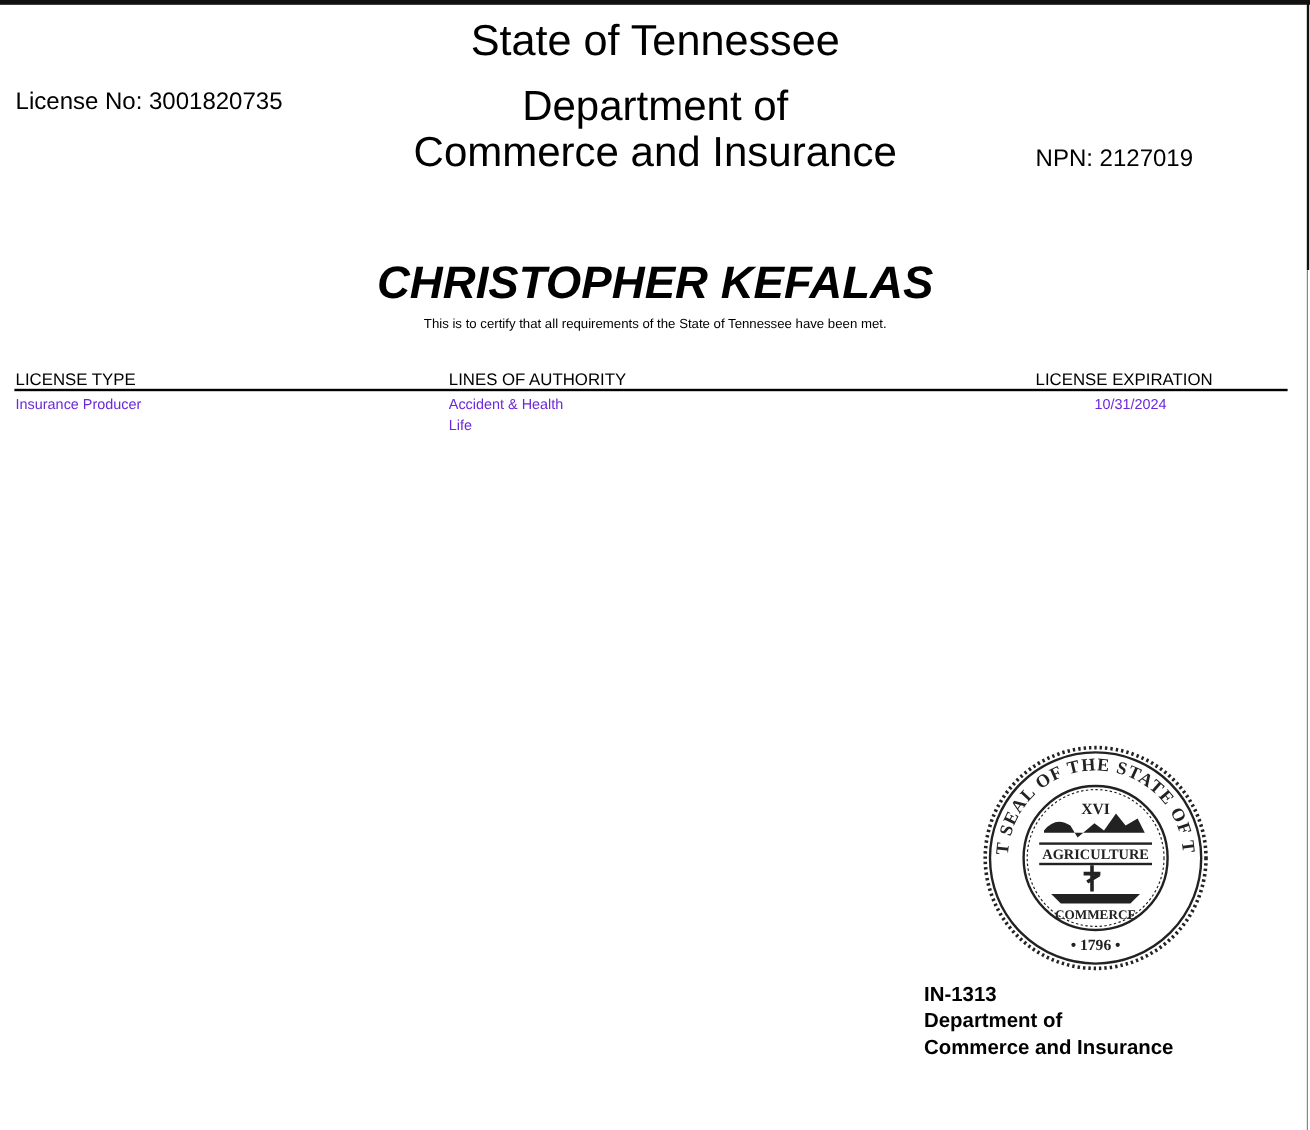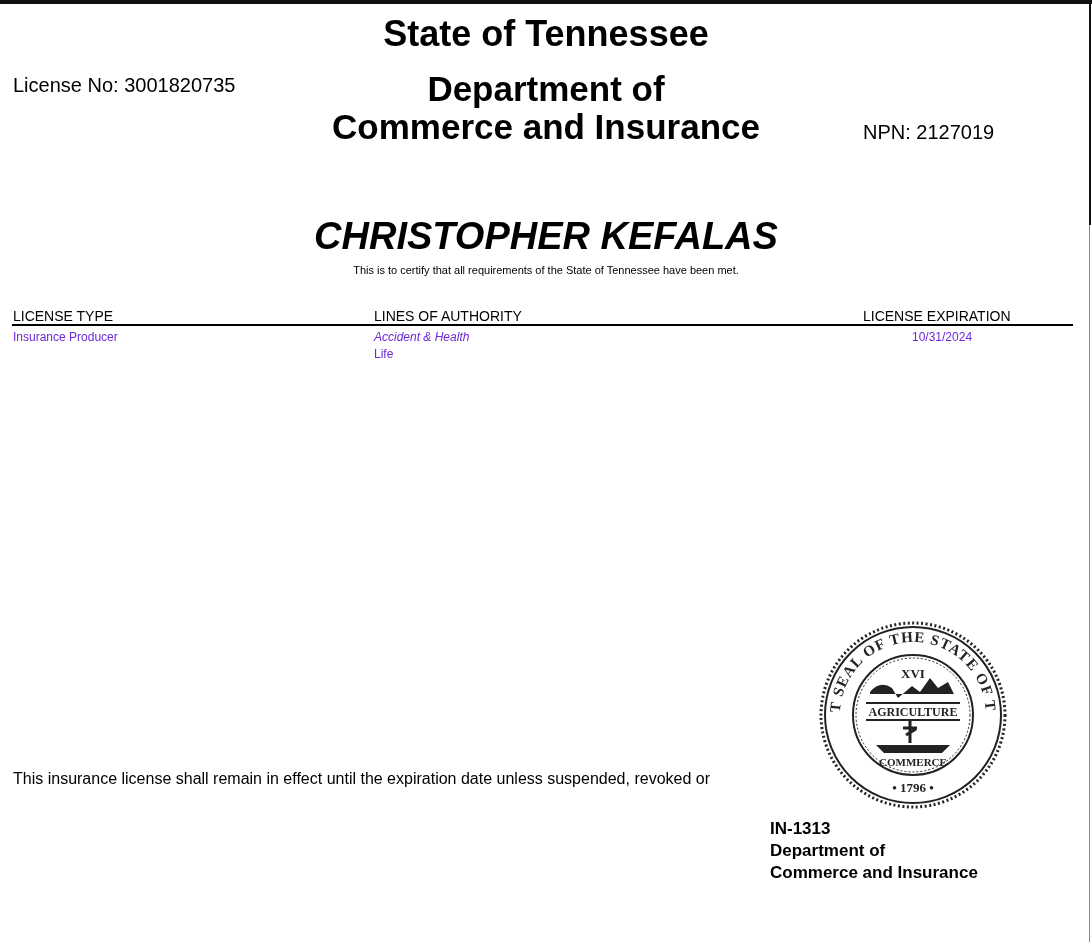--- a/index.html
+++ b/index.html
@@ -8,21 +8,21 @@
     font-family: "Liberation Sans", sans-serif; color: #000;
   }
   .top-border { position: absolute; left: 0; top: 0; width: 1092px; height: 4px; background: #111; }
   .right-border { position: absolute; left: 1089px; top: 0; width: 2px; height: 225px; background: #111; }
   .right-border-lower { position: absolute; left: 1089px; top: 225px; width: 1px; height: 717px; background: #888; }
 
   .abs { position: absolute; white-space: nowrap; }
   .license-no { left: 13px; top: 74px; font-size: 20px; }
   .npn { left: 863px; top: 74px; font-size: 20px; margin-top: 47px; }
 
-  .title-block { position: absolute; left: 0; width: 1092px; text-align: center; font-size: 36px; line-height: 38px; font-weight: bold; }
+  .title-block { position: absolute; left: 0; width: 1092px; text-align: center; font-size: 36px; line-height: 38px; }
   .state-title { top: 15px; }
   .dept-line1 { top: 70px; font-size: 35px; }
   .dept-line2 { top: 108px; font-size: 35px; }
 
   .name { position: absolute; left: 0; width: 1092px; top: 215px; text-align: center;
           font-size: 38px; font-weight: bold; font-style: italic; line-height: 42px; }
   .certify { position: absolute; left: 0; width: 1092px; top: 264px; text-align: center; font-size: 11px; }
 
   .col-header { position: absolute; top: 308px; font-size: 14px; font-weight: normal; }
   .col-rule { position: absolute; left: 12px; top: 324px; width: 1061px; height: 2px; background: #000; }
@@ -55,28 +55,27 @@
 <div class="certify">This is to certify that all requirements of the State of Tennessee have been met.</div>
 
 <div>
   <div class="col-header" style="left:13px;">LICENSE TYPE</div>
   <div class="col-header" style="left:374px;">LINES OF AUTHORITY</div>
   <div class="col-header" style="left:863px;">LICENSE EXPIRATION</div>
   <div class="col-rule"></div>
 
   <div>
     <div class="cell" style="left:13px; top:330px;">Insurance Producer</div>
-    <div class="cell" style="left:374px; top:330px;font-style:italic;">Accident &amp; Health</div>
+    <div class="cell" style="left:374px; top:330px;">Accident &amp; Health</div>
     <div class="cell" style="left:374px; top:347px;">Life</div>
     <div class="cell" style="left:912px; top:330px;">10/31/2024</div>
   </div>
 </div>
 
 <div class="footer-text">
-  <div>This insurance license shall remain in effect until the expiration date unless suspended, revoked or</div>
 </div>
 
 <div class="seal">
   <svg width="190" height="190" viewBox="0 0 190 190">
     <defs>
       <path id="sealArcTop" d="M 22 95 A 73 73 0 0 1 168 95"></path>
       <path id="sealArcBottom" d="M 30 110 A 68 68 0 0 0 160 110"></path>
     </defs>
     <circle cx="95" cy="95" r="92" fill="none" stroke="#222" stroke-width="3" stroke-dasharray="2 2.5"></circle>
     <circle cx="95" cy="95" r="88" fill="none" stroke="#222" stroke-width="2"></circle>

